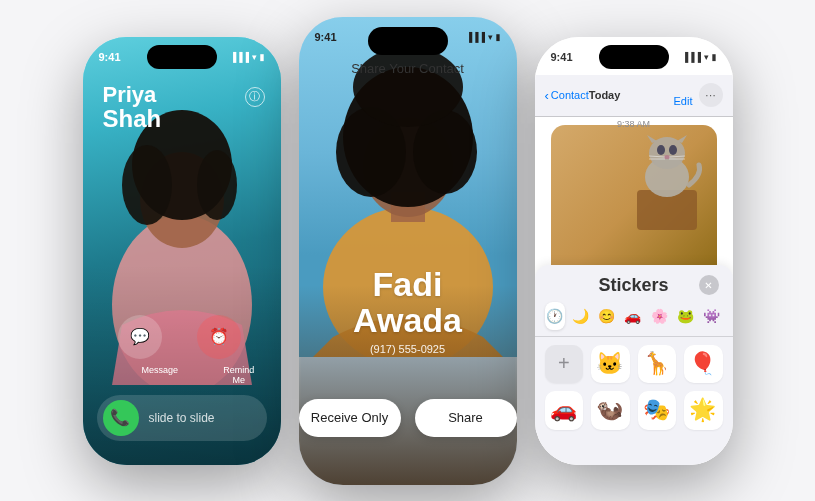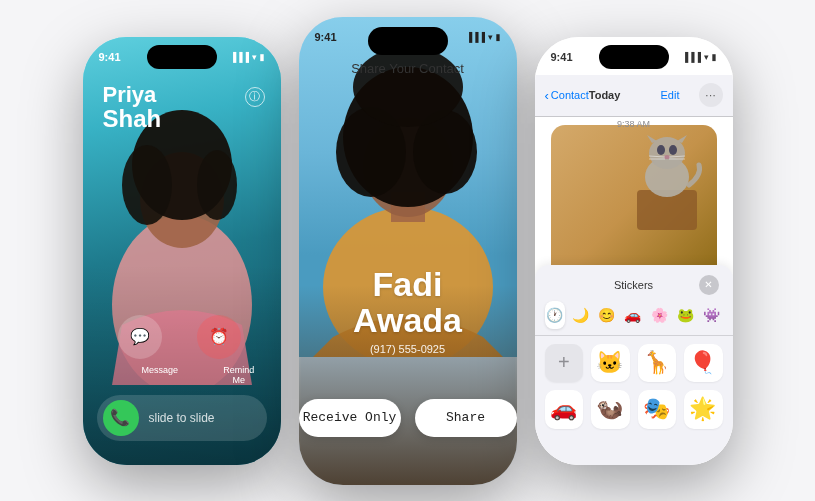--- a/index.html
+++ b/index.html
@@ -290,21 +290,20 @@
       height: 38px;
       border-radius: 20px;
       background: white;
       display: flex;
       align-items: center;
       justify-content: center;
       font-size: 13px;
       font-weight: 500;
       color: #222;
       box-shadow: 0 2px 8px rgba(0,0,0,0.15);
-      font-family: Liberation Mono, monospace;
     }
 
     
     .phone2-overlay {
       position: absolute;
       bottom: 0; left: 0; right: 0;
       height: 200px;
       background: linear-gradient(to top, rgba(60,40,20,0.85) 0%, transparent 100%);
       z-index: 4;
     }
@@ -387,22 +386,22 @@
     }
 
     .stickers-header {
       display: flex;
       align-items: center;
       justify-content: space-between;
       padding: 10px 14px 6px;
     }
 
     .stickers-title {
-      font-size: 11px;
-      font-weight: 400;
+      font-size: 18px;
+      font-weight: 700;
       color: #333;
       flex: 1;
       text-align: center;
     }
 
     .stickers-close {
       width: 20px;
       height: 20px;
       border-radius: 50%;
       background: #c7c7cc;
@@ -616,21 +615,21 @@
           <span>▮</span>
         </div>
       </div>
 
       <div class="messages-header">
         <span class="msg-back">
           <span>‹</span>
           <span style="font-size:11px;">Contact</span>
         </span>
         <span class="msg-header-today">Today</span>
-        <div style="display:flex;align-items:center;gap:13px;">
+        <div style="display:flex;align-items:flex-end;gap:0;">
           <span class="msg-edit" style="font-size:11px;">Edit</span>
           <div class="msg-more">···</div>
         </div>
       </div>
 
       <div style="position:absolute;top:82px;left:0;right:0;text-align:center;font-size:9px;color:#8e8e93;z-index:5;">9:38 AM</div>
 
       <div class="cat-photo">
         <svg style="position:absolute;top:10px;right:10px;width:80px;height:100px;" viewBox="0 0 80 100" fill="none">
 

